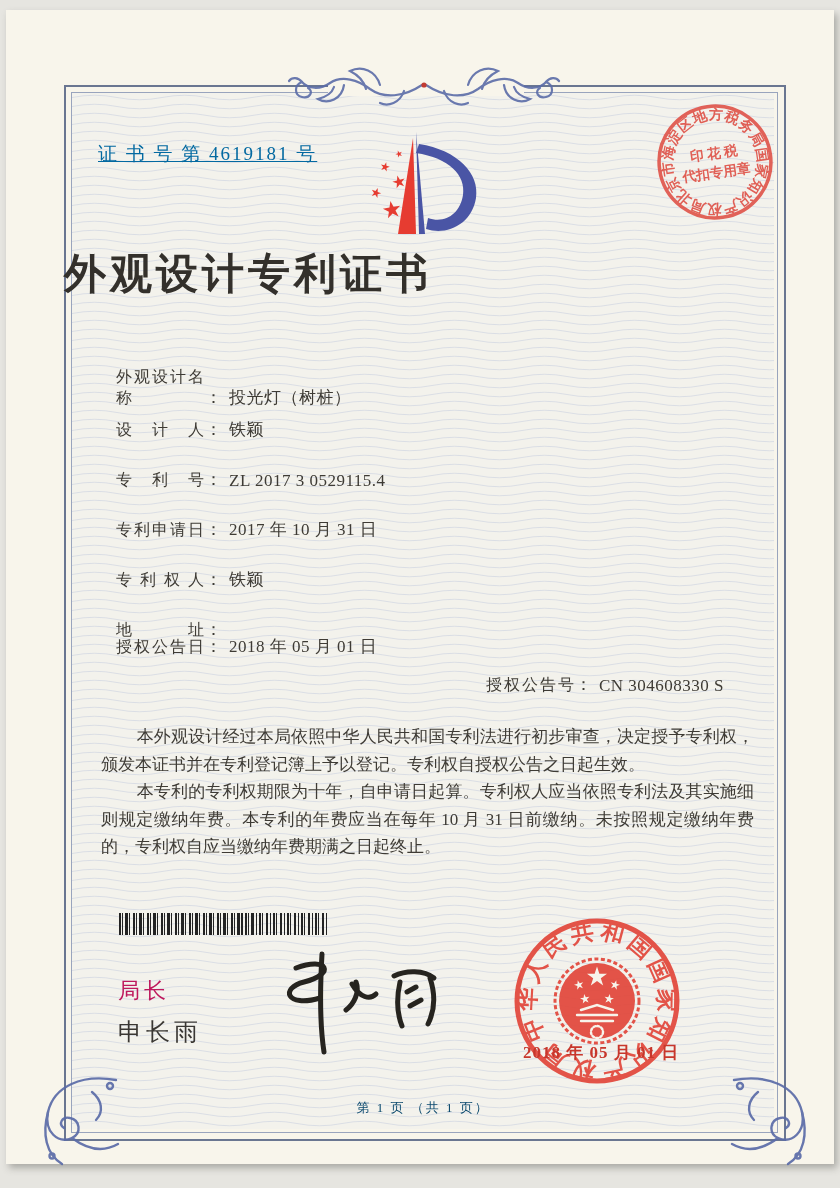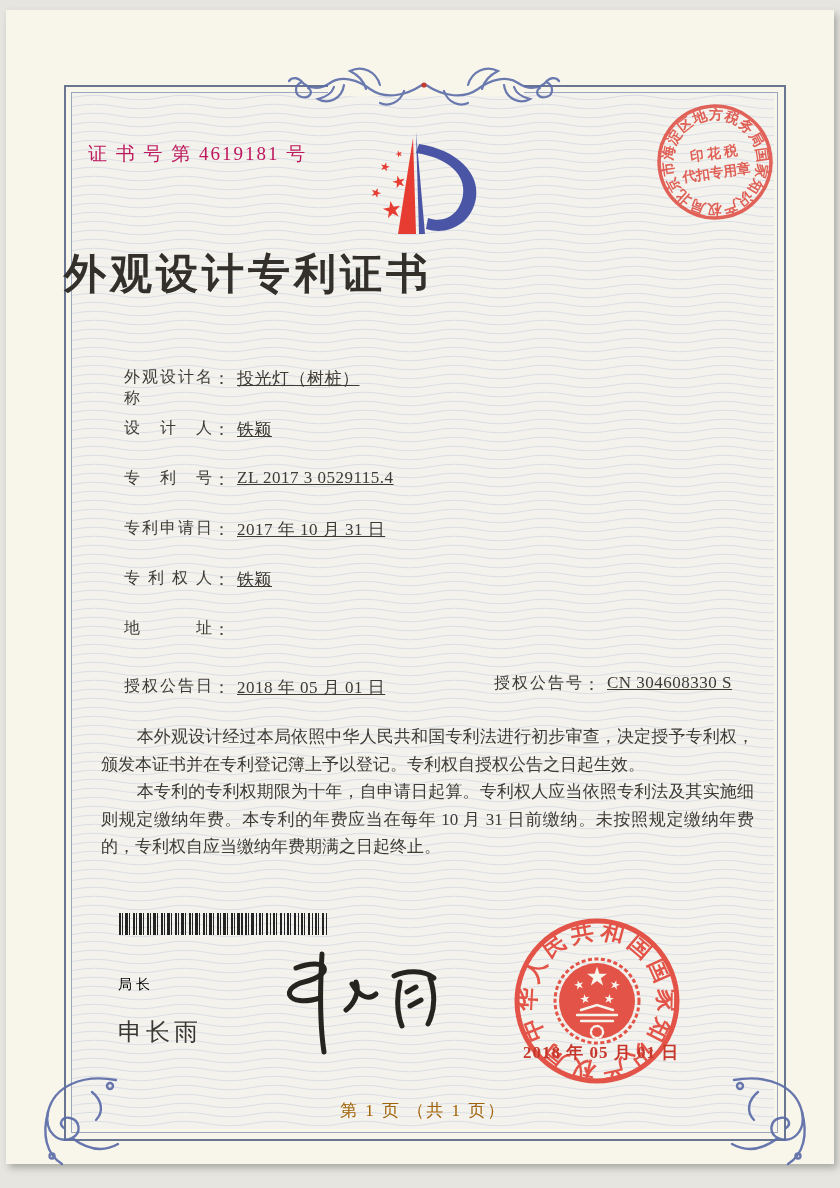--- a/index.html
+++ b/index.html
@@ -14,43 +14,43 @@
     background:#f8f5eb;
     box-shadow:3px 4px 7px rgba(60,60,55,.35);
   }
   .abs{position:absolute;}
   
   .frame-outer{left:58px;top:75px;width:718px;height:1052px;border:2.5px solid #6a7691;}
   .frame-inner{left:64.5px;top:81.5px;width:705px;height:1039px;border:1px solid #99a4bd;}
   .waves{left:66px;top:83px;width:702px;height:1036px;}
   .ornament-mask{left:322px;top:70px;width:196px;height:16px;background:#f8f5eb;}
   
-  .cert-no{left:82px;top:131px;font-size:19px;color:#be185d;letter-spacing:2px;}
+  .cert-no{left:92px;top:131px;font-size:19px;color:#0369a1;letter-spacing:2px;text-decoration:underline;}
   .doc-title{left:58px;top:236px;width:718px;text-align:left;
     font-size:42px;font-weight:700;letter-spacing:4px;color:#33302b;}
-  .field-row{left:110px;display:flex;align-items:flex-start;font-size:17px;color:#3e3b35;margin-left:8px;}
+  .field-row{left:110px;display:flex;align-items:flex-end;font-size:17px;color:#3e3b35;}
   .flabel{display:inline-block;width:88px;text-align:justify;text-align-last:justify;font-size:16px;}
   .fcolon{margin-left:1px;}
-  .fvalue{margin-left:7px;white-space:nowrap;letter-spacing:.5px;text-decoration:underline;}
+  .fvalue{margin-left:7px;white-space:nowrap;letter-spacing:.5px;}
   .fvalue.wrap{white-space:normal;width:434px;line-height:25px;}
   .body-text{left:95px;top:696px;width:653px;font-size:17px;line-height:27.5px;
     color:#3e3b35;text-align:justify;margin-top:17px;}
   .body-text p{margin:0;text-indent:2.1em;}
   .barcode{left:113px;top:903px;width:208px;height:22px;
     background:repeating-linear-gradient(90deg,
       #232323 0,#232323 2px,rgba(0,0,0,0) 2px,rgba(0,0,0,0) 3px,
       #232323 3px,#232323 4px,rgba(0,0,0,0) 4px,rgba(0,0,0,0) 6.5px,
       #232323 6.5px,#232323 9px,rgba(0,0,0,0) 9px,rgba(0,0,0,0) 10.5px,
       #232323 10.5px,#232323 11.5px,rgba(0,0,0,0) 11.5px,rgba(0,0,0,0) 14px);
   }
-  .officer-title{left:112px;top:966px;font-size:14px;letter-spacing:4px;color:#000000;}
+  .officer-title{left:112px;top:966px;font-size:22px;letter-spacing:4px;color:#be185d;}
   .officer-name{left:112px;top:1006px;font-size:24px;letter-spacing:4px;color:#3a3733;}
   .seal-date{left:517px;top:1031px;font-size:17px;color:#c8372c;letter-spacing:1px;font-weight:600;}
   .footer-page{left:58px;top:1089px;width:718px;text-align:center;
-    font-size:17px;color:#a16207;letter-spacing:2px;}
+    font-size:13px;color:#0c4a6e;letter-spacing:2px;}
   svg text{font-family:"Liberation Serif","DejaVu Serif",serif;}
 </style>
 </head>
 <body>
 
 <svg width="0" height="0" style="position:absolute" aria-hidden="true">
   <defs>
     <path id="st" d="M0,-10 L2.25,-3.09 L9.51,-3.09 L3.63,1.18 L5.88,8.09 L0,3.82 L-5.88,8.09 L-3.63,1.18 L-9.51,-3.09 L-2.25,-3.09 Z"></path>
     <path id="ringpath" d="M 88,88 m -62,0 a 62,62 0 1,1 124,0 a 62,62 0 1,1 -124,0" fill="none"></path>
     <path id="ringpath2" d="M 62,62 m -42,0 a 42,42 0 1,1 84,0 a 42,42 0 1,1 -84,0" fill="none"></path>
@@ -158,21 +158,21 @@
   </div>
   <div class="abs field-row" style="top:558px">
     <span class="flabel">专利权人</span>
       <span class="fcolon">：</span>
     <span class="fvalue">铁颖</span>
   </div>
   <div class="abs field-row" style="top:608px">
     <span class="flabel">地址</span>
       <span class="fcolon">：</span>
   </div>
-  <div class="abs field-row" style="top:666px">
+  <div class="abs field-row" style="top:625px">
     <span class="flabel">授权公告日</span>
       <span class="fcolon">：</span>
     <span class="fvalue">2018 年 05 月 01 日</span>
   </div>
   <div class="abs field-row" style="left:480px;top:663px">
     <span class="flabel">授权公告号</span>
       <span class="fcolon">：</span>
     <span class="fvalue">CN 304608330 S</span>
   </div>
 

